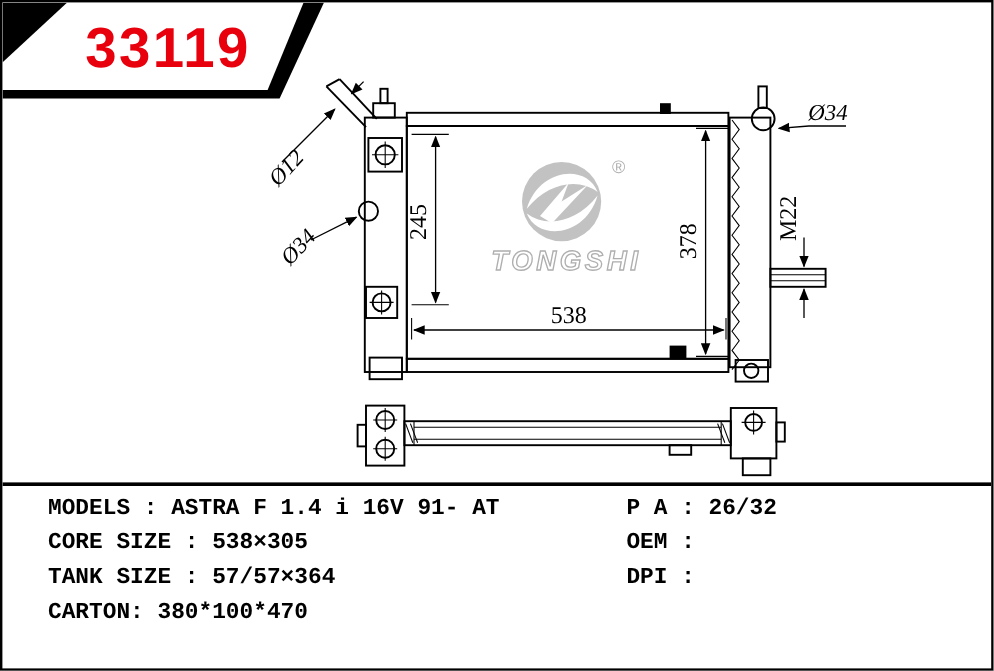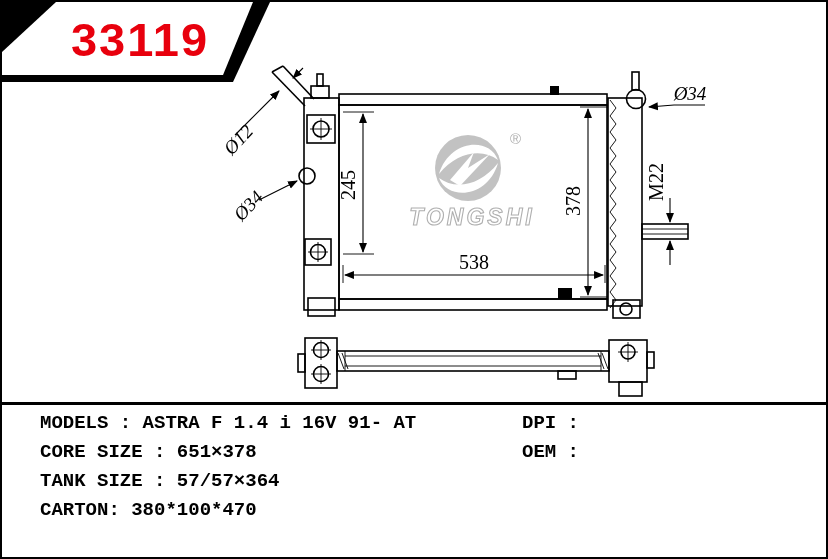--- a/index.html
+++ b/index.html
@@ -174,22 +174,23 @@
       <line x1="616" y1="350" x2="636" y2="350" class="thin"></line>
       <rect x="617" y="380" width="23" height="14" class="ln"></rect>
       <rect x="645" y="350" width="7" height="16" class="ln"></rect>
     </g>
   </svg>
 
   <div class="divider"></div>
 
   <div class="spec-col spec-col-left">
     <div class="spec-row">MODELS : ASTRA F 1.4 i 16V 91- AT</div>
-    <div class="spec-row">CORE SIZE : 651×378</div>
+    <div class="spec-row">CORE SIZE : 538×305</div>
     <div class="spec-row">TANK SIZE : 57/57×364</div>
     <div class="spec-row">CARTON: 380*100*470</div>
   </div>
   <div class="spec-col spec-col-right">
+    <div class="spec-row">P A : 26/32</div>
+    <div class="spec-row">OEM :</div>
     <div class="spec-row">DPI :</div>
-    <div class="spec-row">OEM :</div>
   </div>
 
 </div>
 
 </body></html>

